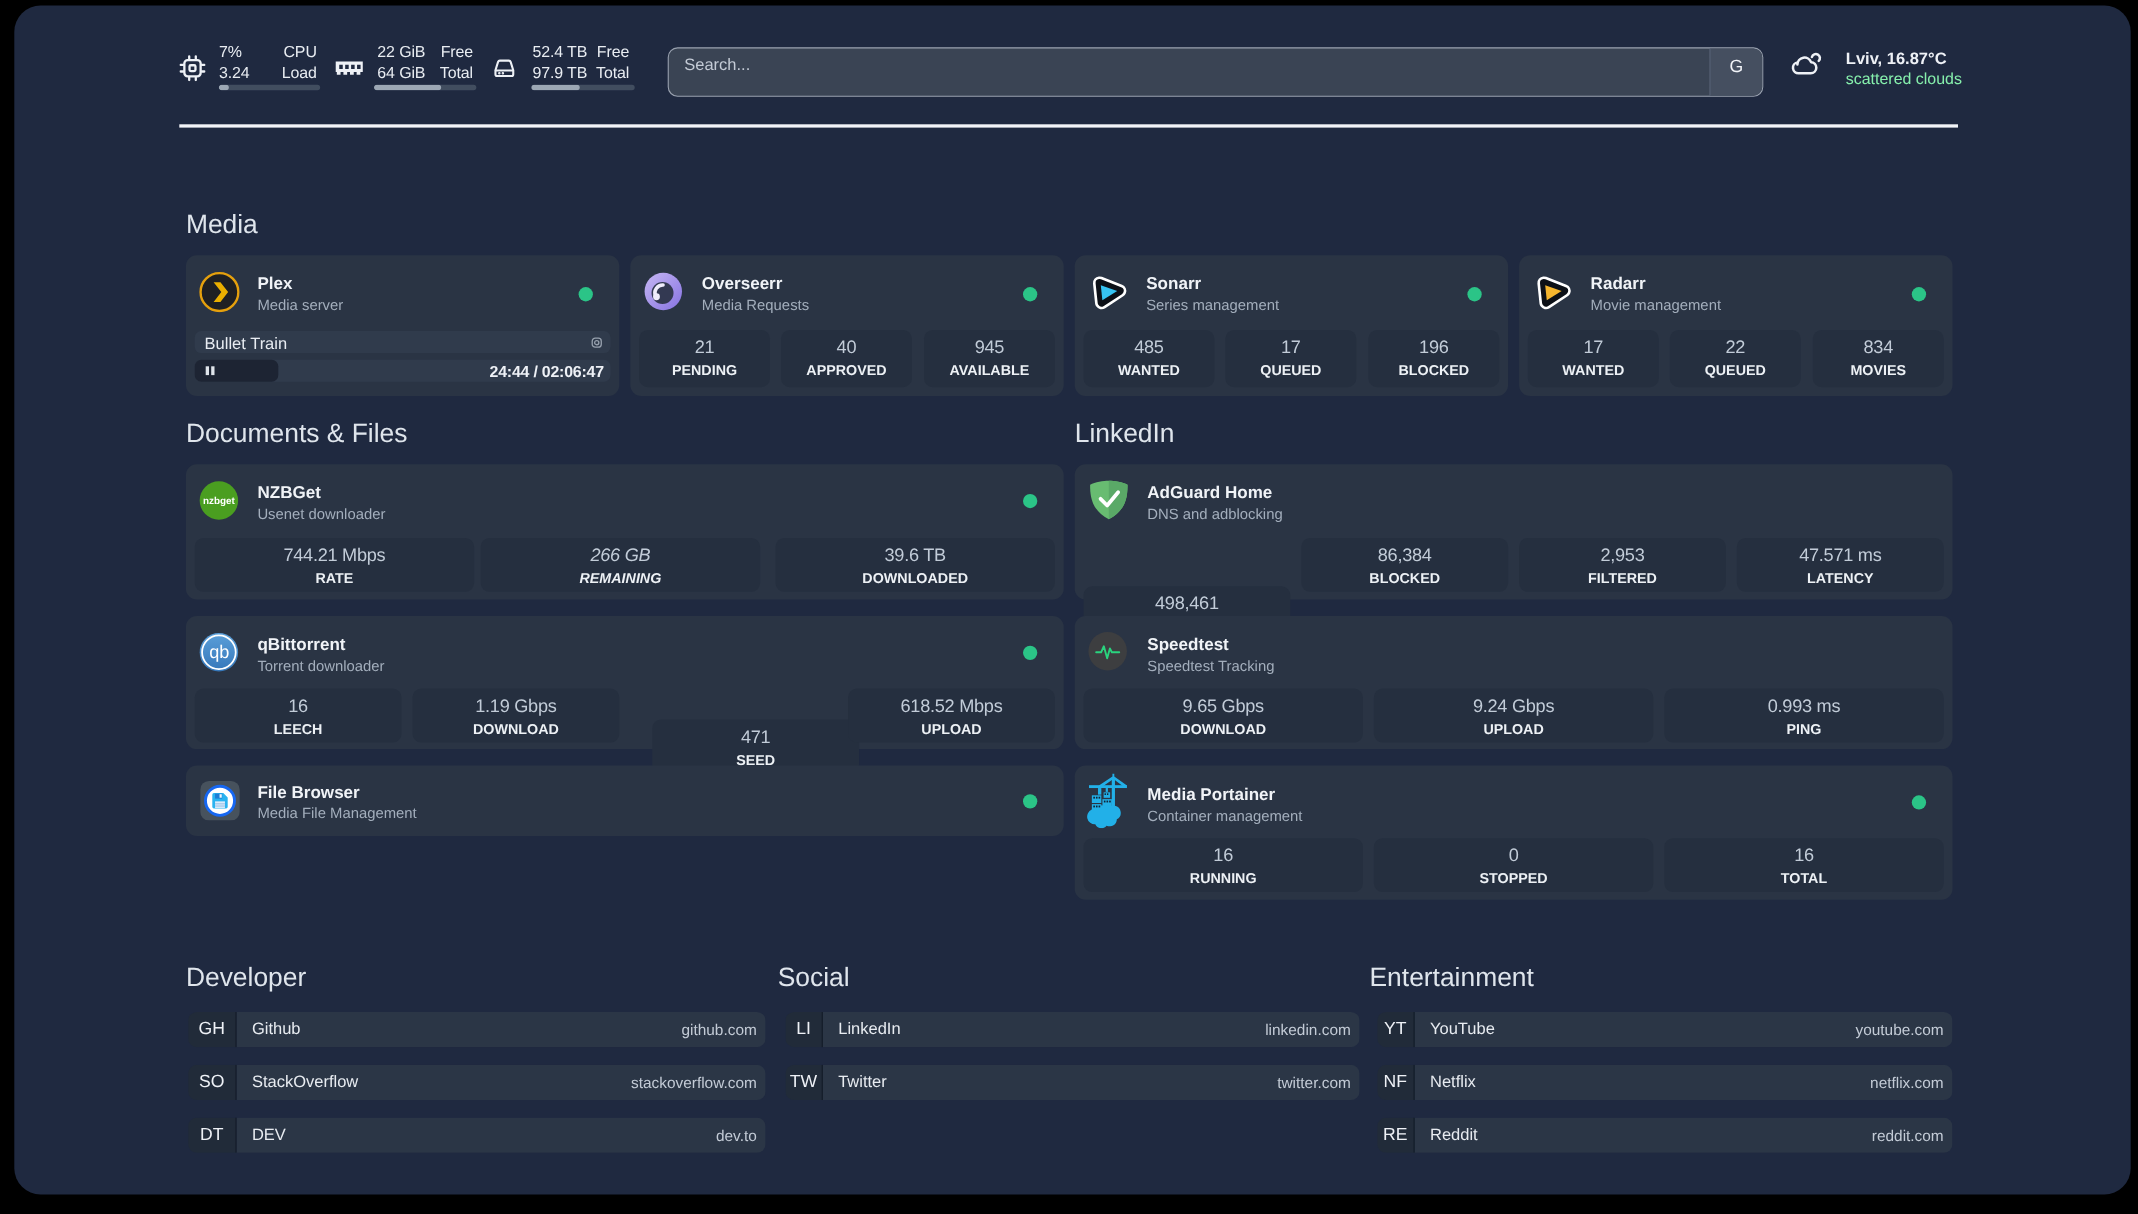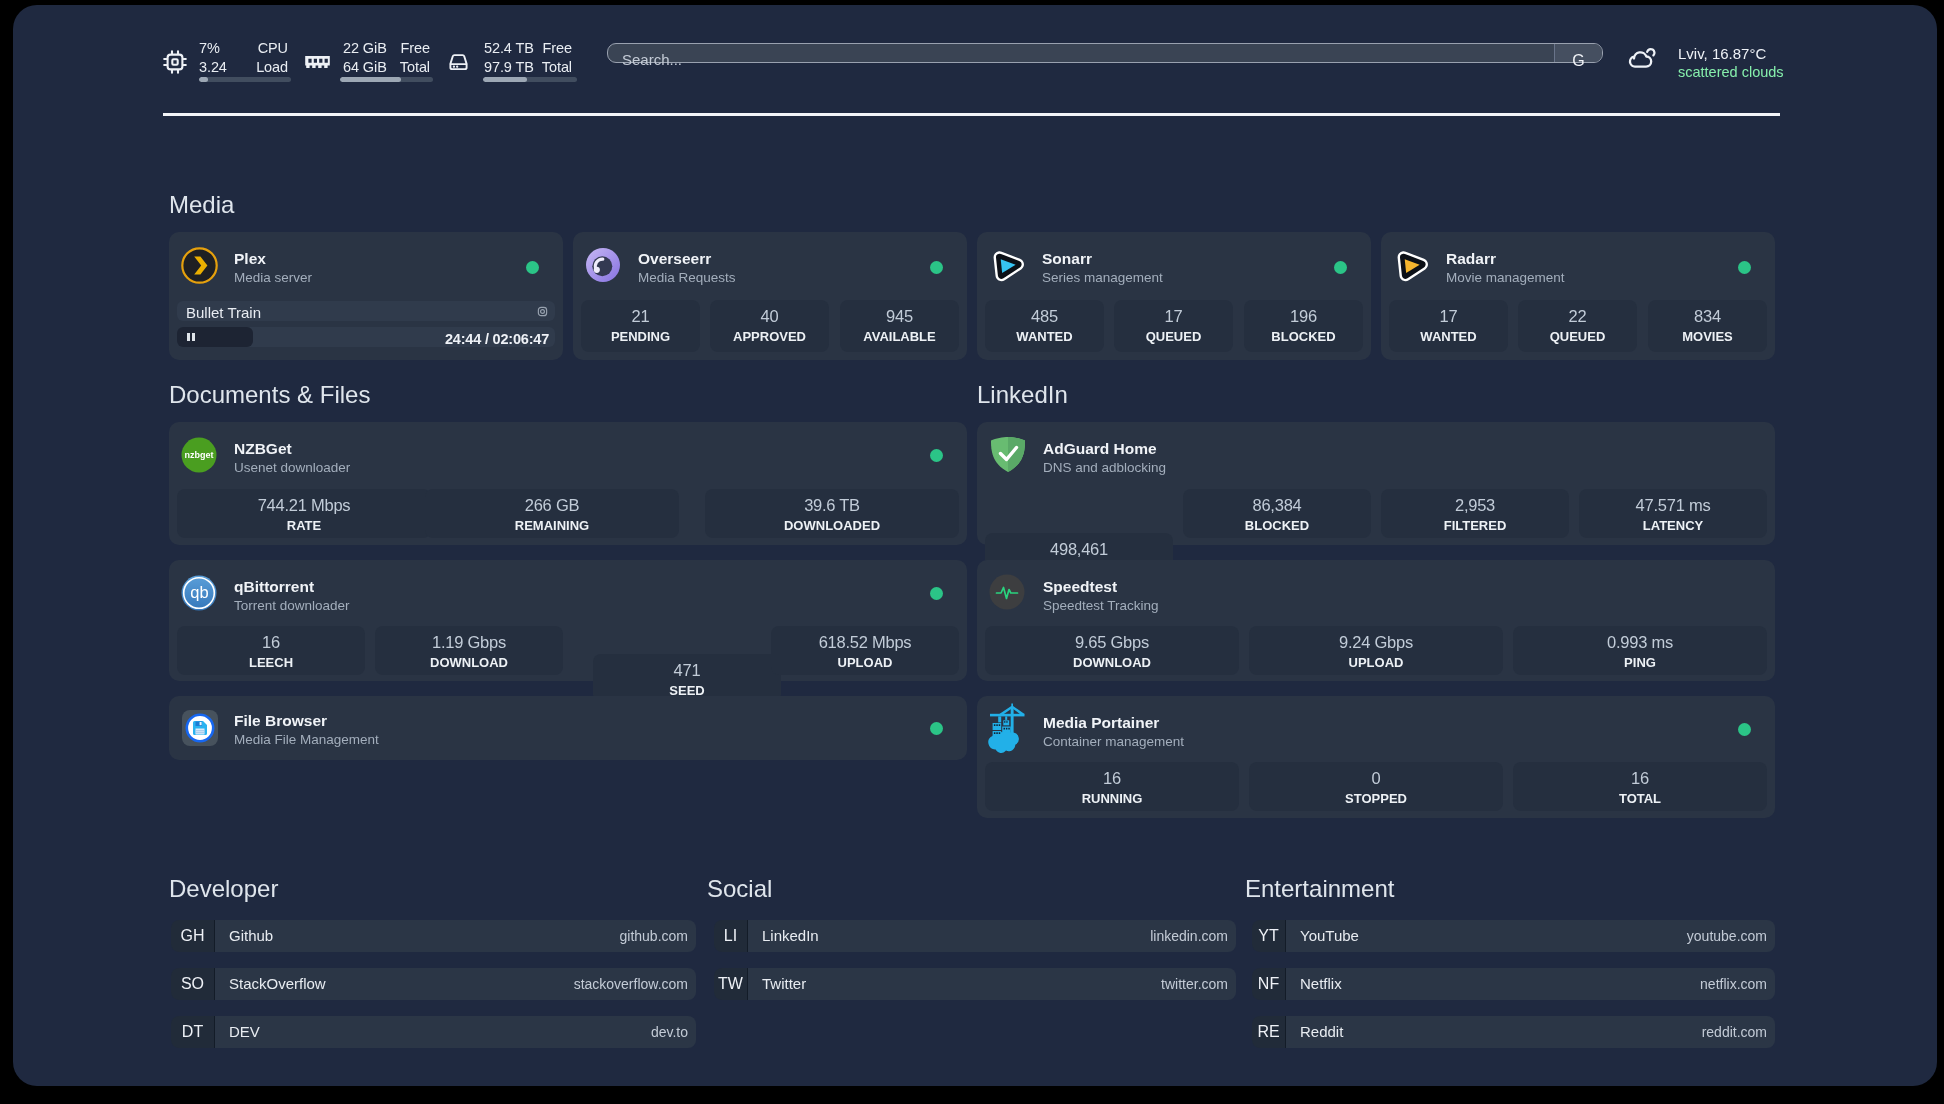--- a/index.html
+++ b/index.html
@@ -5,21 +5,21 @@
 * { margin:0; padding:0; box-sizing:border-box; }
 html,body { width:1944px; height:1104px; background:#000; font-family:"Liberation Sans", sans-serif; overflow:hidden; }
 #panel { position:absolute; left:13px; top:5px; width:1924px; height:1081px; background:#1f2940; border-radius:24px; overflow:hidden; }
 #content { position:absolute; left:-13px; top:-5px; width:1944px; height:1104px; }
 .abs { position:absolute; }
 
 
 .resline { font-size:14.5px; color:#e9edf2; line-height:18.5px; letter-spacing:-0.1px; }
 .resbar { position:absolute; height:5px; border-radius:3px; background:#414d5f; overflow:hidden; }
 .resbar .fill { position:absolute; left:0; top:0; bottom:0; background:#9ca7b4; border-radius:3px; }
-#search { position:absolute; left:607px; top:43px; width:996px; height:20px; background:#3a4454; border:1.5px solid #99a1af; border-radius:9px; }
+#search { position:absolute; left:607px; top:43px; width:996px; height:45px; background:#3a4454; border:1.5px solid #99a1af; border-radius:9px; }
 #search .ph { position:absolute; left:14px; top:7px; font-size:15px; color:#c4cbd6; }
 #search .gbtn { position:absolute; right:0; top:0; bottom:0; width:48px; background:#454f60; border-left:1.5px solid #69748a; border-radius:0 8px 8px 0; }
 #search .gbtn span { position:absolute; left:0; right:0; top:8px; text-align:center; color:#f2f4f8; font-size:16px; }
 .wline1 { font-size:15px; color:#eef1f6; }
 .wline2 { font-size:14.5px; color:#86efac; }
 
 
 .h2 { position:absolute; font-size:24px; color:#dfe5ec; font-weight:400; }
 
 
@@ -83,21 +83,21 @@
       <span class="ph">Search...</span>
       <div class="gbtn">
             <span>G</span>
           </div>
     </div>
 
     <svg class="abs" style="left:1626px; top:45px;" width="34" height="28" viewBox="0 0 34 28" fill="none" stroke="#eef1f6" stroke-width="2.3" stroke-linecap="round" stroke-linejoin="round">
       <path d="M21.2 6.8 a3.7 3.7 0 1 1 6.2 3.6"></path>
       <path d="M8 13.6 a6.4 6.4 0 0 1 12.4 -2.1 a5.1 5.1 0 0 1 4.8 5.1 a5.1 5.1 0 0 1 -5.1 5.0 H9.2 a5.0 5.0 0 0 1 -1.2 -9.9 z"></path>
     </svg>
-    <div class="abs wline1" style="left:1678px; top:45px;">Lviv, 16.87°C</div>
+    <div class="abs wline1" style="left:1678px; top:45px;font-weight:bold;">Lviv, 16.87°C</div>
     <div class="abs wline2" style="left:1678px; top:64px;">scattered clouds</div>
   </div>
   <div class="abs" style="left:163px; top:113px; width:1617px; height:2.5px; background:#f2f4f8;"></div>
 
   <div class="h2" style="left:169px; top:191px;">Media</div>
   <div class="h2" style="left:169px; top:381px;">Documents &amp; Files</div>
   <div class="h2" style="left:977px; top:381px;">LinkedIn</div>
   <div class="h2" style="left:169px; top:875px;">Developer</div>
   <div class="h2" style="left:707px; top:875px;">Social</div>
   <div class="h2" style="left:1245px; top:875px;">Entertainment</div>
@@ -211,21 +211,21 @@
       <circle cx="18" cy="18" r="17.5" fill="#4a9e20"></circle>
       <text x="18" y="21.3" text-anchor="middle" font-family="Liberation Sans, sans-serif" font-size="9" font-weight="700" fill="#ffffff">nzbget</text>
     </svg>
     <div class="svc-title" style="left:65px; top:18px;">NZBGet</div>
     <div class="svc-sub" style="left:65px; top:38px;">Usenet downloader</div>
     <div class="dot" style="left:761px; top:26.5px;"></div>
     <div class="statbox" style="left:8px; top:67px; width:254px; height:49px;">
           <span class="num">744.21 Mbps</span>
           <span class="lbl">RATE</span>
         </div>
-    <div class="statbox" style="left:256px; top:67px; width:254px; height:49px;">
+    <div class="statbox" style="left:268px; top:67px; width:254px; height:49px;font-style:italic;">
           <span class="num">266 GB</span>
           <span class="lbl">REMAINING</span>
         </div>
     <div class="statbox" style="left:536px; top:67px; width:254px; height:49px;">
           <span class="num">39.6 TB</span>
           <span class="lbl">DOWNLOADED</span>
         </div>
   </div>
 
   <div class="card" style="left:169px; top:560px; width:798px; height:121px;">

